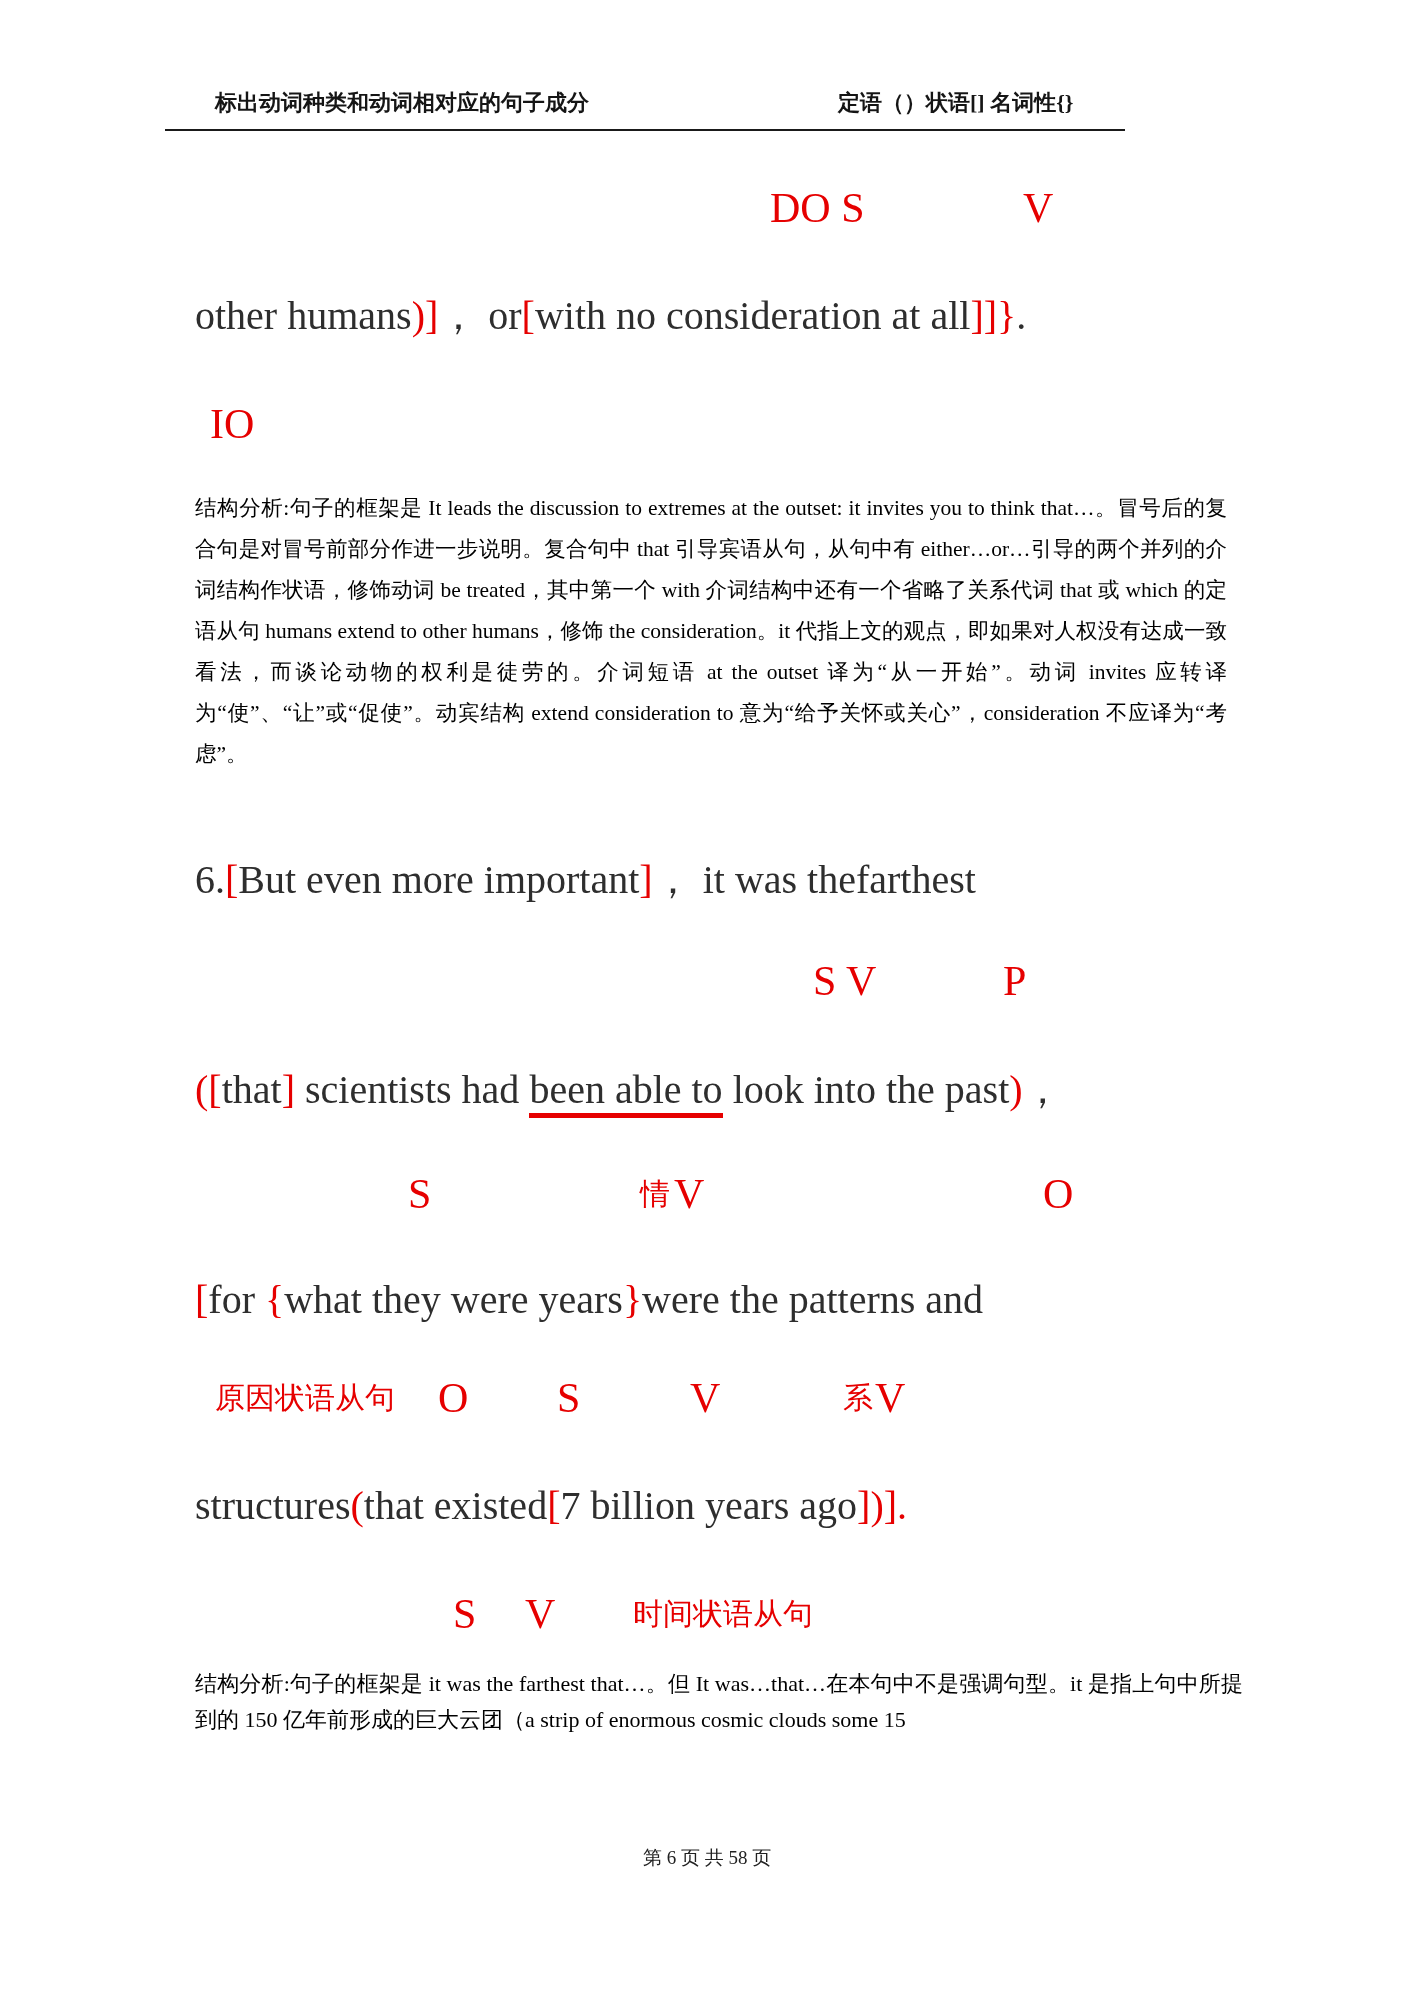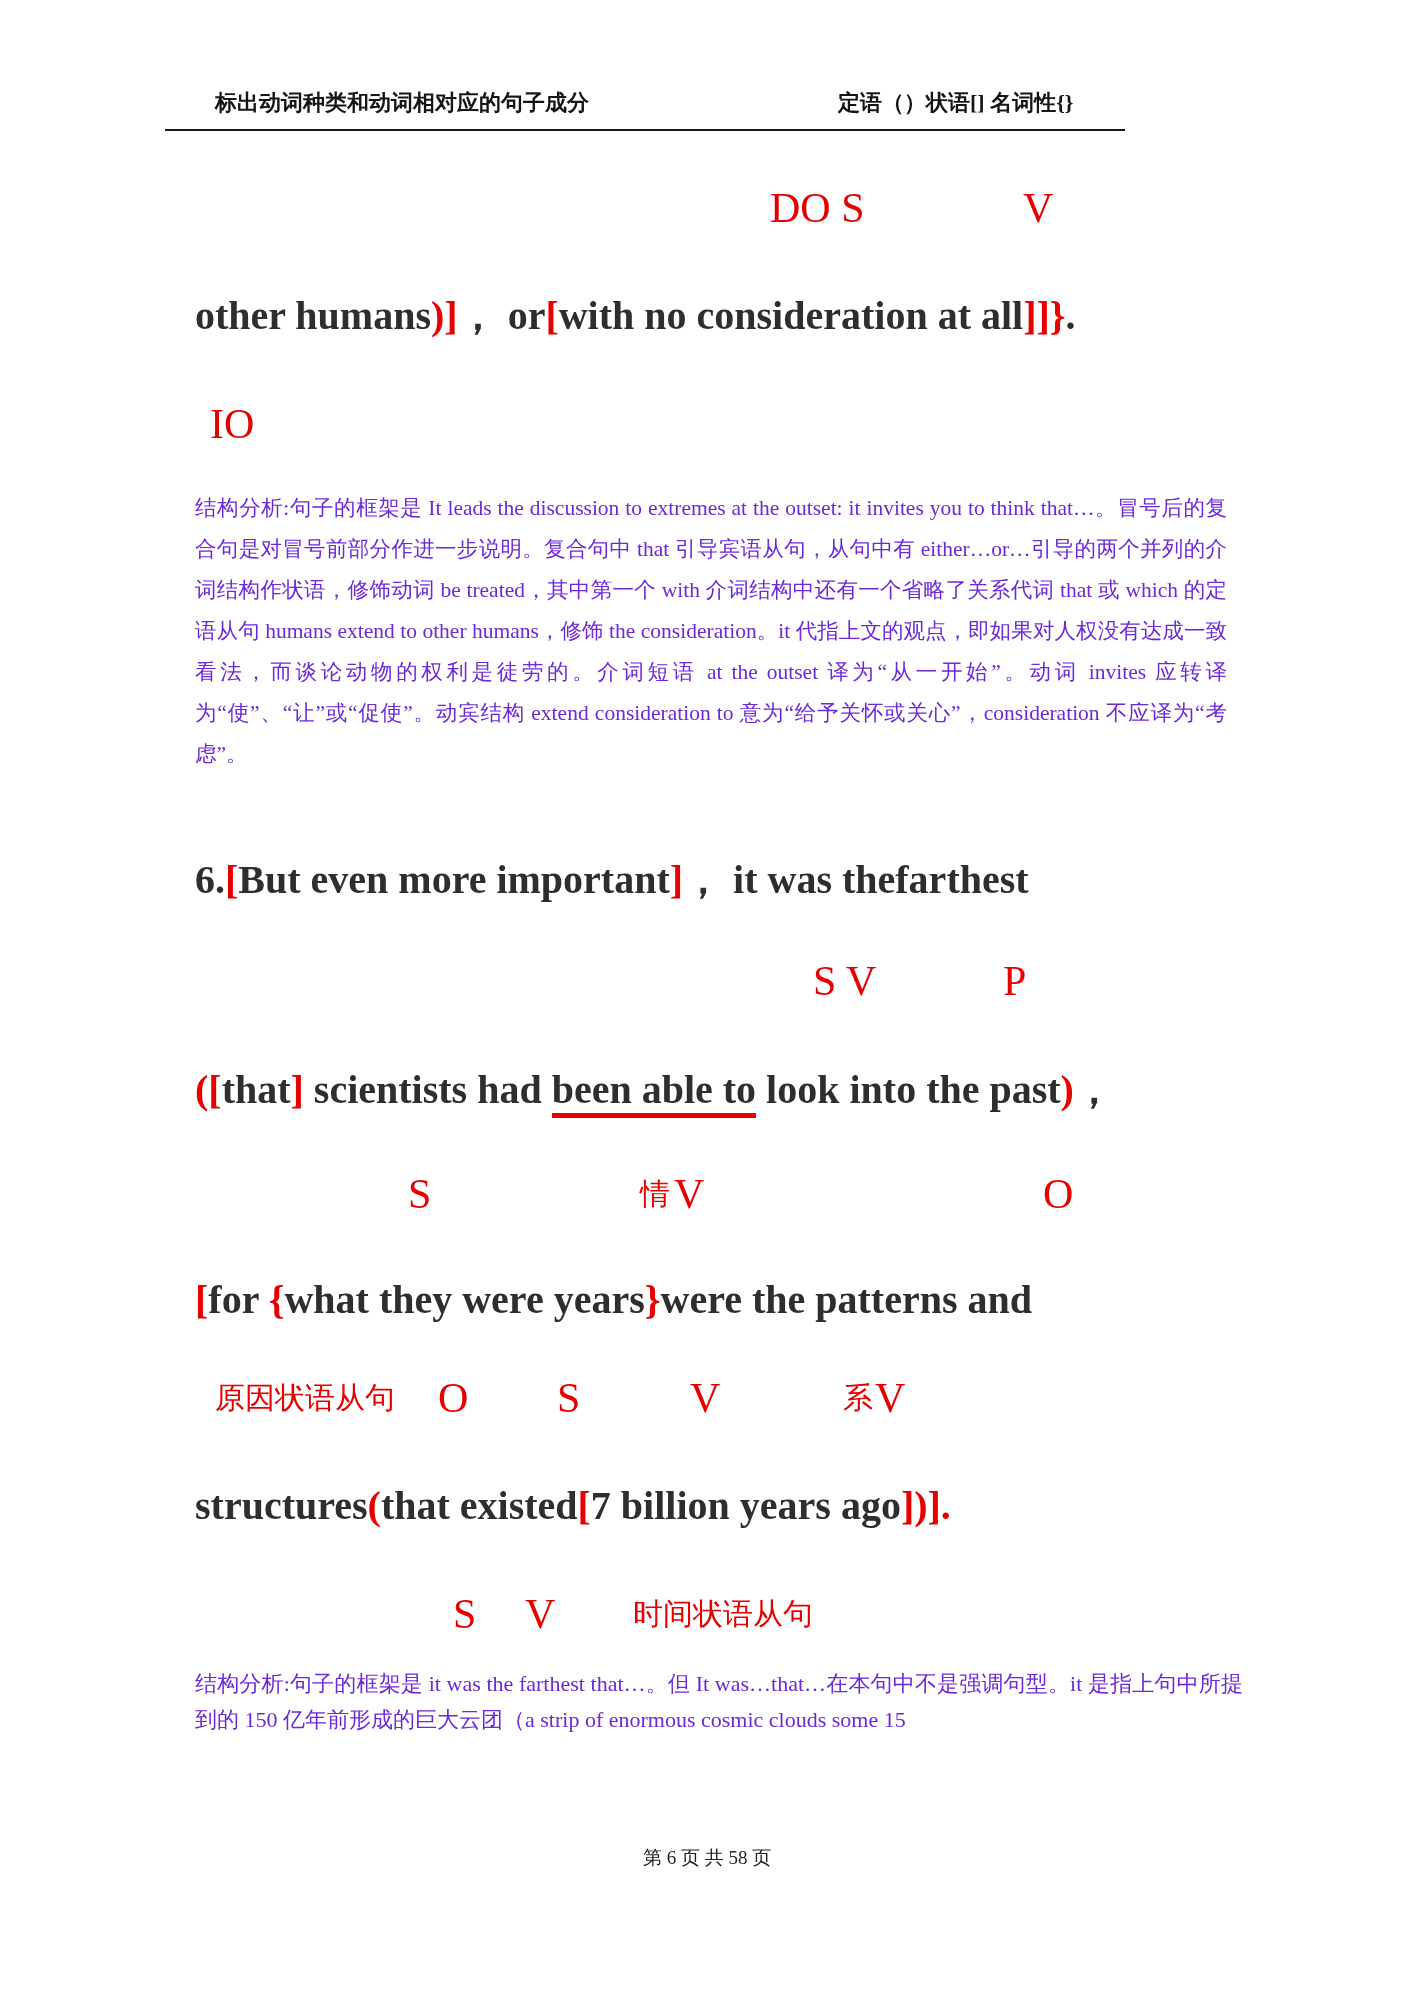--- a/index.html
+++ b/index.html
@@ -10,27 +10,27 @@
     margin:0 auto;
   }
   .abs { position:absolute; }
   .hdr { position:absolute; top:88px; font-weight:bold; font-size:22px; color:#151515; white-space:nowrap; }
   .rule { position:absolute; left:165px; top:129px; width:960px; border-top:2px solid #1a1a1a; height:0; }
   .row { position:absolute; left:0; width:100%; height:50px; }
   .row span { position:absolute; bottom:0; color:var(--red); white-space:nowrap; }
   .cap  { font-size:42px; }
   .cn   { font-size:30px; bottom:3px !important; }
   .big {
-    font-size:40px; font-weight:bold; color:#2e2e2e; white-space:nowrap;
+    font-size:40px; font-weight:normal; color:#2e2e2e; white-space:nowrap;
     line-height:48px;
   }
   .big .r { color:var(--red); }
   .big .u { border-bottom:5px solid var(--red); padding-bottom:1px; }
   .para {
-    position:absolute; font-size:21.5px; line-height:41px; color:#6d28d9;
+    position:absolute; font-size:21.5px; line-height:41px; color:#000000;
     text-align:justify;
   }
   .para2 { line-height:36px; font-size:22px; }
   .footer {
     position:absolute; left:0; top:1845px; width:100%; text-align:center;
     font-size:19px; color:#222;
   }
 </style>
 </head>
 <body>

